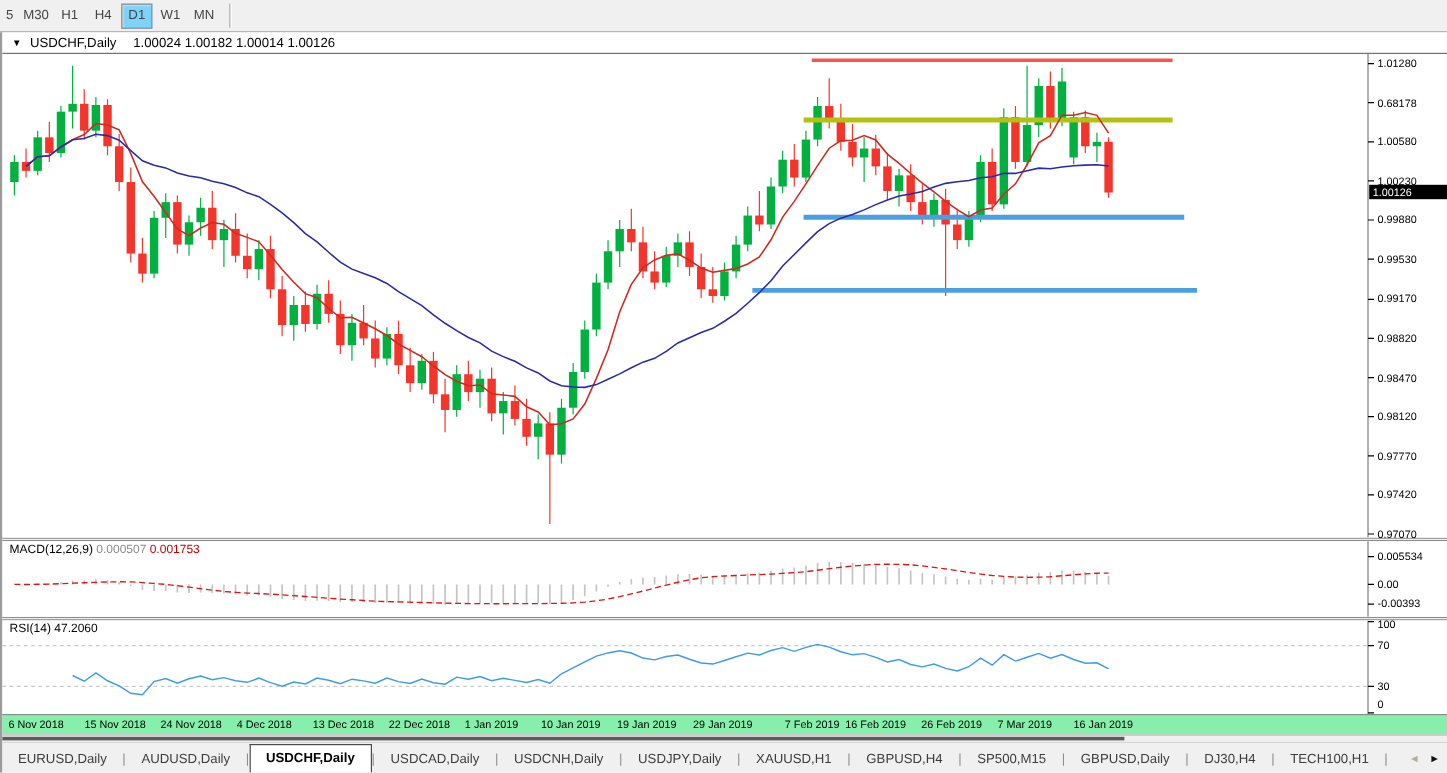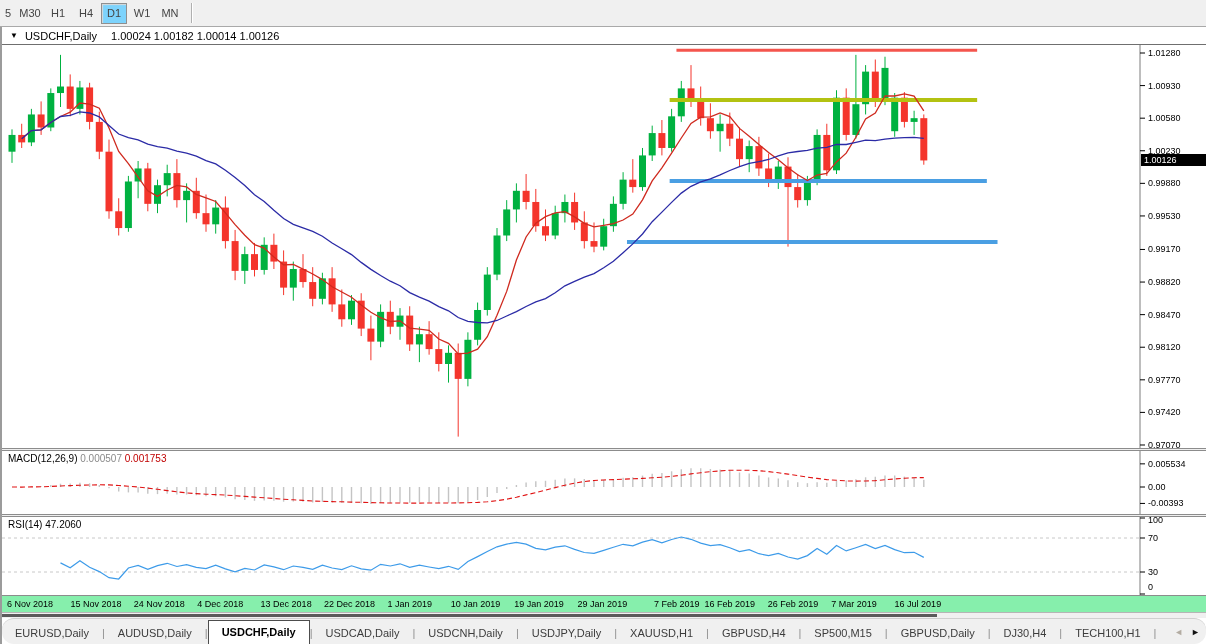--- a/index.html
+++ b/index.html
@@ -30,21 +30,21 @@
   .price-tag{position:absolute;left:1139px;width:74px;height:12px;background:#000;color:#fff;
              font-size:9px;line-height:12px;padding-left:3px;z-index:4;}
   
   .date-axis{height:17px;position:relative;background:#86efac;border-top:1px solid #8c8c8c;}
   .date-lbl{position:absolute;top:3px;font-size:9px;color:#000;white-space:nowrap;}
   
   .hscroll{height:6px;background:#f0f0f0;border-top:1px solid #b5b5b5;position:relative;}
   .hscroll .thumb{position:absolute;left:0;top:1px;height:3px;background:#5a5a5a;}
   
   .tab-bar{height:26px;background:#f0f0f0;border-top:1px solid #cfcfcf;display:flex;
-           align-items:flex-end;font-size:11px;overflow:hidden;border-radius:12px;}
+           align-items:flex-end;font-size:11px;overflow:hidden;}
   .tab{height:21px;line-height:20px;padding:0 13px;color:#3c3c3c;white-space:nowrap;cursor:default;}
   .tab-sep{color:#8f8f8f;line-height:20px;height:21px;}
   .tab.active{background:#fff;border:1px solid #4d4d4d;border-bottom:none;height:24px;
               line-height:22px;font-weight:bold;color:#000;}
   .tab.partial{color:#a06a2c;overflow:hidden;max-width:34px;padding-right:0;}
   .tab-arrows{margin-left:auto;display:flex;align-items:center;height:100%;padding-right:2px;}
   .tab-arrow{font-size:9px;padding:0 4px;color:#111;}
   .tab-arrow.dim{color:#b3aca2;}
 </style>
 </head>
@@ -278,21 +278,21 @@
           <line x1="921.8" y1="69.45259999999944" x2="921.8" y2="119.7320000000001" stroke="#f4352c" stroke-width="1"></line>
           <rect x="918.3" y="73.17699999999903" width="7" height="42.27193999999989" fill="#f4352c"></rect>
           <line x1="674.4499999999999" y1="5.206700000000308" x2="975.15" y2="5.206700000000308" stroke="#f4554d" stroke-width="3"></line>
           <line x1="667.66" y1="55.02054999999999" x2="975.15" y2="55.02054999999999" stroke="#b3c211" stroke-width="4"></line>
           <line x1="667.66" y1="136.02624999999935" x2="984.8499999999999" y2="136.02624999999935" stroke="#4a9fe3" stroke-width="4"></line>
           <line x1="624.9799999999999" y1="197.01329999999882" x2="995.5199999999999" y2="197.01329999999882" stroke="#4a9fe3" stroke-width="4"></line>
           <path d="M19.7 93.7 L29.4 85.6 L39.1 84.8 L48.8 77.5 L58.5 71.5 L68.2 67.1 L77.9 58.0 L87.6 59.2 L97.3 63.2 L107.0 83.0 L116.7 106.5 L126.4 118.6 L136.1 132.1 L145.8 145.8 L155.5 151.4 L165.2 145.0 L174.9 140.4 L184.6 141.9 L194.3 149.4 L204.0 152.8 L213.7 156.5 L223.4 167.8 L233.1 179.6 L242.8 190.2 L252.5 199.7 L262.2 203.1 L271.9 212.1 L281.6 219.8 L291.3 219.5 L301.0 224.2 L310.7 229.0 L320.4 234.6 L330.1 241.7 L339.8 247.0 L349.5 252.3 L359.2 260.0 L368.9 267.2 L378.6 272.7 L388.3 276.5 L398.0 275.8 L407.7 283.1 L417.4 284.1 L427.1 285.3 L436.8 294.0 L446.5 298.3 L456.2 308.9 L465.9 308.1 L475.6 304.1 L485.3 291.7 L495.0 270.3 L504.7 246.4 L514.4 215.0 L524.1 192.0 L533.8 178.1 L543.5 171.6 L553.2 167.8 L562.9 166.6 L572.6 171.9 L582.3 178.4 L592.0 181.8 L601.7 180.3 L611.4 178.7 L621.1 175.0 L630.8 169.1 L640.5 154.8 L650.2 135.9 L659.9 122.8 L669.6 108.2 L679.3 93.0 L689.0 78.5 L698.7 72.2 L708.4 71.9 L718.1 67.9 L727.8 71.6 L737.5 83.4 L747.2 91.2 L756.9 99.6 L766.6 107.6 L776.3 114.8 L786.0 122.8 L795.7 129.7 L805.4 135.6 L815.1 130.0 L824.8 128.4 L834.5 116.9 L844.2 108.2 L853.9 92.3 L863.6 74.0 L873.3 68.1 L883.0 51.0 L892.7 51.0 L902.4 48.8 L912.1 51.1 L921.8 65.9" fill="none" stroke="#cf2a1f" stroke-width="1.3"></path>
           <path d="M19.7 93.7 L29.4 85.6 L39.1 84.8 L48.8 77.5 L58.5 71.5 L68.2 70.4 L77.9 66.9 L87.6 68.0 L97.3 71.9 L107.0 80.5 L116.7 89.0 L126.4 92.7 L136.1 94.9 L145.8 99.1 L155.5 101.7 L165.2 103.2 L174.9 106.1 L184.6 108.2 L194.3 111.2 L204.0 115.7 L213.7 118.9 L223.4 125.3 L233.1 132.4 L242.8 140.5 L252.5 149.7 L262.2 156.5 L271.9 165.2 L281.6 173.5 L291.3 179.3 L301.0 182.9 L310.7 186.4 L320.4 191.2 L330.1 198.0 L339.8 203.8 L349.5 209.6 L359.2 217.4 L368.9 224.4 L378.6 230.5 L388.3 236.2 L398.0 240.7 L407.7 247.6 L417.4 252.2 L427.1 256.1 L436.8 261.6 L446.5 265.8 L456.2 272.5 L465.9 276.4 L475.6 277.5 L485.3 277.8 L495.0 275.5 L504.7 271.0 L514.4 266.6 L524.1 261.5 L533.8 256.8 L543.5 253.6 L553.2 247.8 L562.9 240.8 L572.6 236.4 L582.3 232.1 L592.0 228.6 L601.7 222.7 L611.4 216.2 L621.1 207.7 L630.8 198.9 L640.5 189.0 L650.2 176.7 L659.9 167.1 L669.6 157.4 L679.3 148.1 L689.0 141.3 L698.7 136.8 L708.4 133.8 L718.1 129.9 L727.8 125.5 L737.5 121.7 L747.2 118.3 L756.9 116.7 L766.6 114.5 L776.3 110.8 L786.0 107.8 L795.7 106.5 L805.4 105.4 L815.1 103.2 L824.8 102.3 L834.5 99.4 L844.2 99.5 L853.9 97.3 L863.6 95.1 L873.3 95.7 L883.0 94.1 L892.7 93.1 L902.4 92.6 L912.1 92.3 L921.8 93.4" fill="none" stroke="#2b2ba6" stroke-width="1.3"></path>
         </svg>
         <div class="axis-lbl" style="top: 3px;">1.01280</div>
-        <div class="axis-lbl" style="top: 35.5885px;">1.00930</div>
+        <div class="axis-lbl" style="top: 35.5885px;">0.68178</div>
         <div class="axis-lbl" style="top: 68.177px;">1.00580</div>
         <div class="axis-lbl" style="top: 100.765px;">1.00230</div>
         <div class="axis-lbl" style="top: 133.354px;">0.99880</div>
         <div class="axis-lbl" style="top: 165.942px;">0.99530</div>
         <div class="axis-lbl" style="top: 199.462px;">0.99170</div>
         <div class="axis-lbl" style="top: 232.051px;">0.98820</div>
         <div class="axis-lbl" style="top: 264.639px;">0.98470</div>
         <div class="axis-lbl" style="top: 297.228px;">0.98120</div>
         <div class="axis-lbl" style="top: 329.816px;">0.97770</div>
         <div class="axis-lbl" style="top: 362.405px;">0.97420</div>
@@ -437,21 +437,21 @@
         <div class="date-lbl" style="left: 258.6px;">13 Dec 2018</div>
         <div class="date-lbl" style="left: 322px;">22 Dec 2018</div>
         <div class="date-lbl" style="left: 385.4px;">1 Jan 2019</div>
         <div class="date-lbl" style="left: 448.8px;">10 Jan 2019</div>
         <div class="date-lbl" style="left: 512.2px;">19 Jan 2019</div>
         <div class="date-lbl" style="left: 575.6px;">29 Jan 2019</div>
         <div class="date-lbl" style="left: 639px; margin-left: 13px;">7 Feb 2019</div>
         <div class="date-lbl" style="left: 702.4px;">16 Feb 2019</div>
         <div class="date-lbl" style="left: 765.8px;">26 Feb 2019</div>
         <div class="date-lbl" style="left: 829.2px;">7 Mar 2019</div>
-        <div class="date-lbl" style="left: 892.6px;">16 Jul 2019</div>
+        <div class="date-lbl" style="left: 892.6px;">16 Jan 2019</div>
       </div>
     <div class="hscroll">
         <div class="thumb" id="hthumb" style="width:935px;"></div>
       </div>
     <div class="tab-bar" id="tab-bar">
         <div class="tab">EURUSD,Daily</div>
         <span class="tab-sep">|</span>
         <div class="tab">AUDUSD,Daily</div>
         <span class="tab-sep">|</span>
         <div class="tab active">USDCHF,Daily</div>

